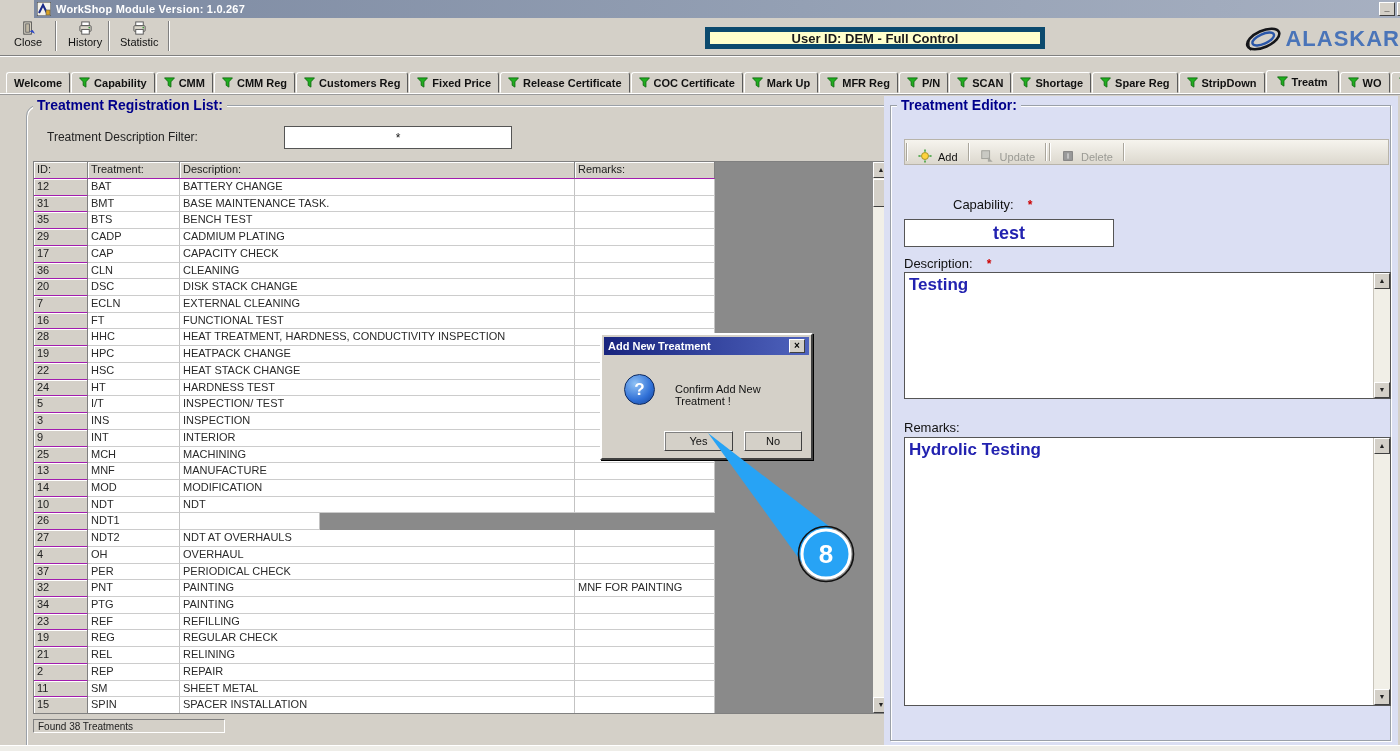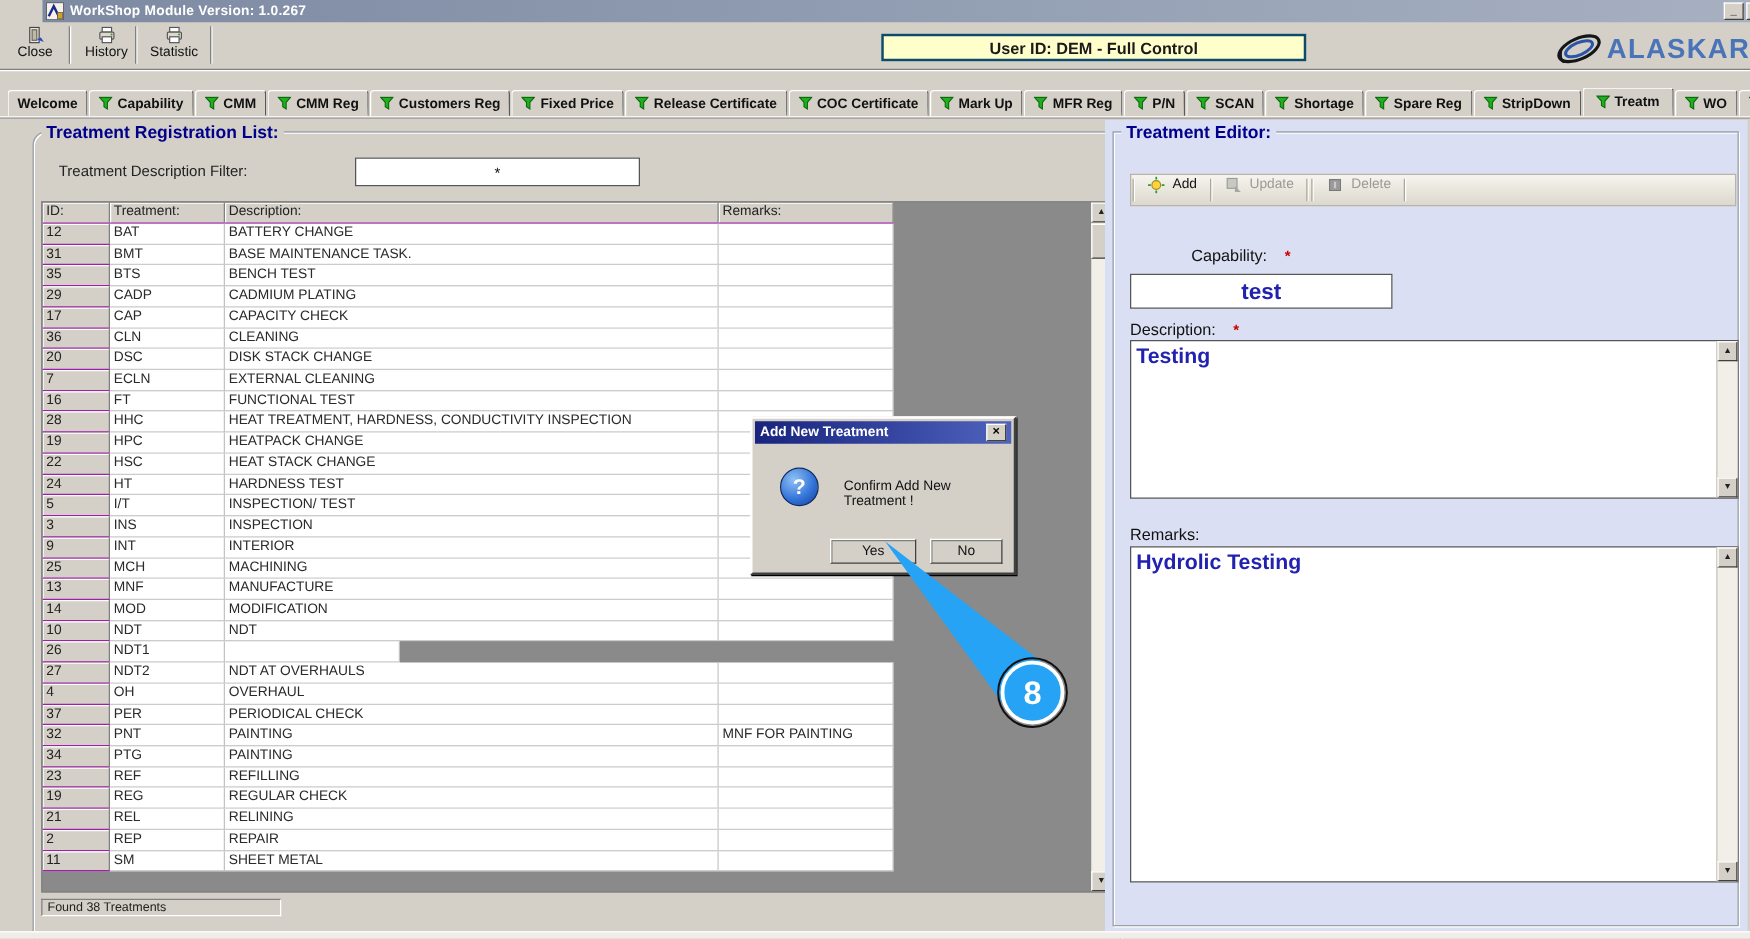--- a/index.html
+++ b/index.html
@@ -21,21 +21,21 @@
   
   .toolbar { left:0; top:18px; width:1400px; height:38px; background:#d4d0c8;
     border-bottom:1px solid #808080; box-shadow:0 1px 0 #ffffff; }
   .tbtn { position:absolute; top:0; height:33px; display:flex; flex-direction:column;
     align-items:center; justify-content:center; padding:0 8px; font-size:11px; color:#111; }
   .tbtn svg { width:17px; height:15px; }
   .tsep { position:absolute; top:3px; width:2px; height:30px;
     border-left:1px solid #808080; border-right:1px solid #fff; }
 
   .banner { left:705px; top:27px; width:340px; height:22px; background:#ffffcc;
-    border:2px solid #0c4a6e; display:flex; align-items:center; justify-content:center;
+    border:5px solid #0c4a6e; display:flex; align-items:center; justify-content:center;
     font-size:13px; font-weight:bold; color:#1a1a1a; }
 
   .logo { left:1243px; top:19px; width:157px; height:40px; display:flex; align-items:center; overflow:hidden; }
   .logo-text { color:#4a74b8; font-size:22px; font-weight:bold; letter-spacing:1px; margin-left:2px; white-space:nowrap; }
 
   
   .tabbar { left:6px; top:70px; width:1394px; height:23px; display:flex; align-items:flex-end; }
   .tab { height:21px; background:#d4d0c8; border:1px solid; border-color:#fff #5a5a5a #d4d0c8 #fff;
     border-radius:3px 3px 0 0; display:flex; align-items:center; padding:0 7px;
     font-size:11px; font-weight:bold; color:#111; margin-right:1px; white-space:nowrap;justify-content:flex-end; }
@@ -88,21 +88,21 @@
     border:1px solid; border-color:#fff #404040 #404040 #fff; }
 
   .statusbox { position:absolute; left:6px; top:613px; width:192px; height:14px;
     border:1px solid; border-color:#808080 #fff #fff #808080; font-size:10px;
     color:#222; padding-left:4px; line-height:13px; background:#d4d0c8; }
 
   
   .etoolbar { position:absolute; left:13px; top:33px; width:485px; height:26px;
     background:linear-gradient(#f6f4ee,#dcd8ce); border:1px solid #b8b4aa;
     display:flex; align-items:center; font-size:11px; }
-  .ebtn { display:flex; align-items:flex-start; gap:6px; padding:0 9px; height:22px; color:#111; }
+  .ebtn { display:flex; align-items:flex-end; gap:6px; padding:0 9px; height:22px; color:#111; }
   .ebtn svg { width:14px; height:14px; }
   .ebtn.disabled { color:#9a9a94; }
   .esep { width:2px; height:18px; border-left:1px solid #aaa69c; border-right:1px solid #fff; margin:0 1px; }
 
   .fld-label { position:absolute; font-size:13px; color:#111; }
   .req { color:#cc0000; font-weight:bold; margin-left:14px; font-size:12px; }
   .tfield { position:absolute; left:13px; top:113px; width:210px; height:28px;
     border:1px solid #555; background:#fff; display:flex; align-items:center; justify-content:center;
     font-size:18px; font-weight:bold; color:#2222b0; }
   .textbox { position:absolute; border:1px solid #555; background:#fff; }
@@ -525,20 +525,27 @@
               <div class="idcell col-id">2</div>
               <div class="cell col-tr">REP</div>
               <div class="cell col-de">REPAIR</div>
               <div class="cell col-re"></div>
               <div class="col-fill"></div>
             </div>
             <div class="row">
               <div class="idcell col-id">11</div>
               <div class="cell col-tr">SM</div>
               <div class="cell col-de">SHEET METAL</div>
+              <div class="cell col-re"></div>
+              <div class="col-fill"></div>
+            </div>
+            <div class="row">
+              <div class="idcell col-id">15</div>
+              <div class="cell col-tr">SPIN</div>
+              <div class="cell col-de">SPACER INSTALLATION</div>
               <div class="cell col-re"></div>
               <div class="col-fill"></div>
             </div>
           </div>
       </div>
       <div class="vscrollbar">
         <div class="sb-arrow sb-up">▲</div>
         <div class="sb-thumb"></div>
         <div class="sb-arrow sb-down">▼</div>
       </div>

